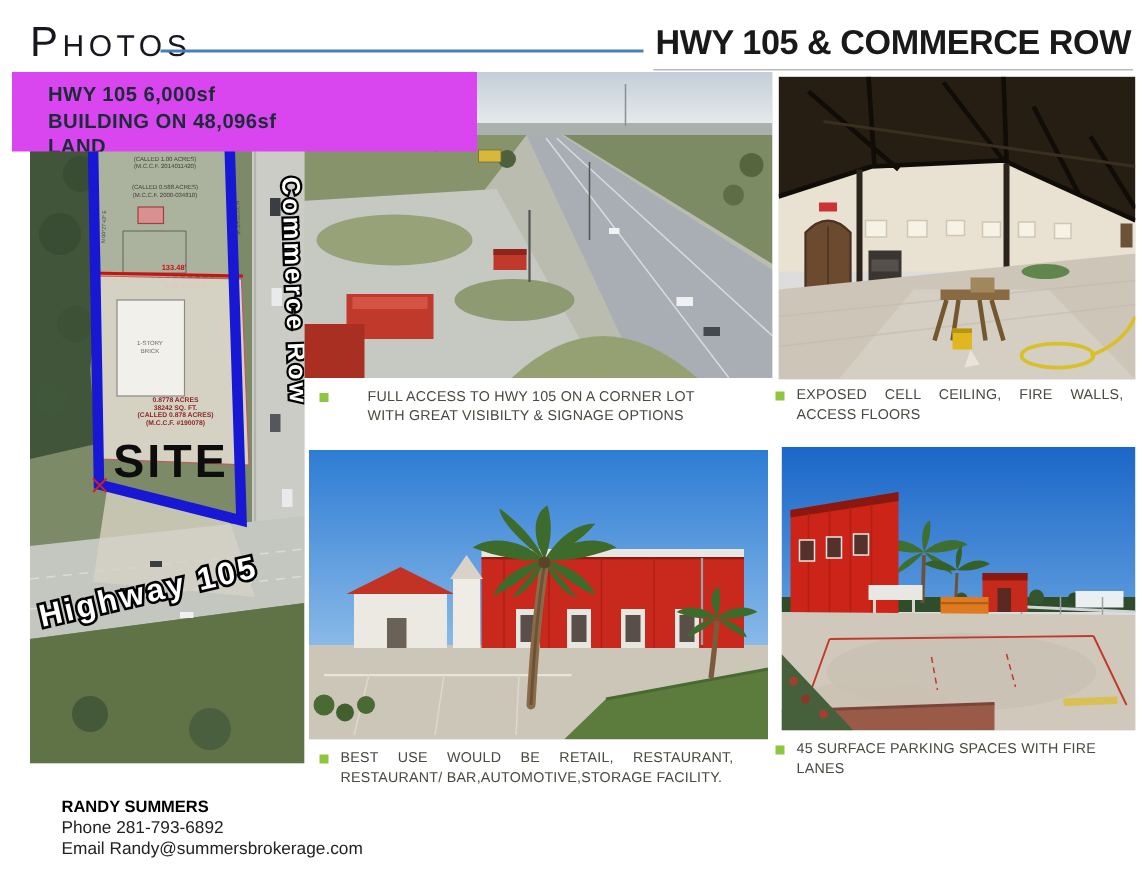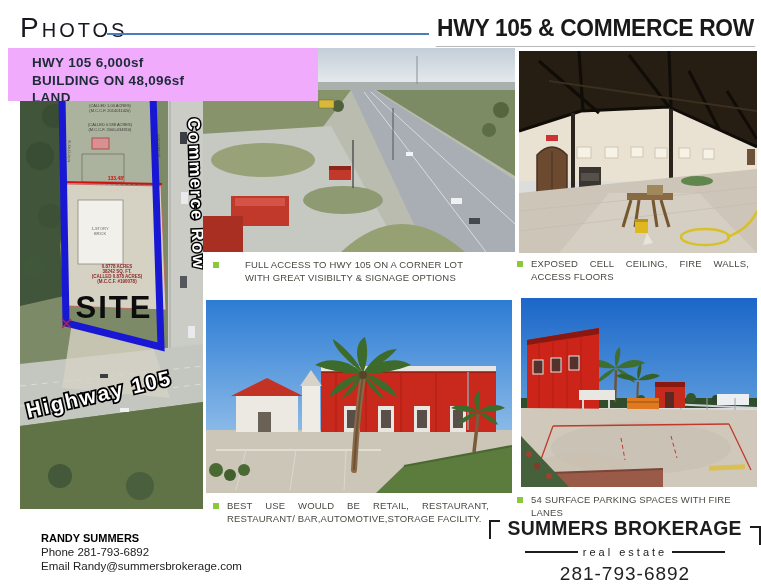--- a/index.html
+++ b/index.html
@@ -9,21 +9,21 @@
 
   
   .photos-label{left:20px;top:12px;font-size:20px;letter-spacing:3px;color:#17171f;display:block;}
   .photos-label::first-letter{font-size:28px;}
   .header-rule{left:107px;top:33px;width:322px;height:0;border-top:2px solid #4a7ebb;}
   .main-title{left:434px;top:15px;width:323px;text-align:center;font-size:23px;font-weight:700;
               letter-spacing:-0.3px;color:#191919;border-bottom:1px solid #b9b9b9;padding-bottom:4px;
               transform:scaleX(0.99);transform-origin:center;white-space:nowrap;}
 
   
-  .highlight{left:8px;top:48px;width:310px;height:53px;background:#f0abfc;overflow:hidden;
+  .highlight{left:8px;top:48px;width:310px;height:53px;background:#d946ef;overflow:hidden;
              padding:6px 0 0 24px;box-sizing:border-box;}
   .highlight div{font-size:13.5px;font-weight:bold;color:#1d2b39;line-height:17.5px;letter-spacing:0.3px;}
 
   
   .photo{overflow:hidden;background:#ddd;}
   .photo svg{display:block;}
 
   
   .caption{display:flex;align-items:flex-start;}
   .bullet{width:6px;height:6px;background:#8dc63f;margin-top:3px;flex:0 0 6px;}
@@ -340,36 +340,23 @@
     </svg>
   </div>
 
   <div class="abs caption justify" style="left:213px;top:500px;width:278px;">
     <span class="bullet"></span>
     <span class="cap-text" style="width:262px;">BEST USE WOULD BE RETAIL, RESTAURANT, RESTAURANT/ BAR,AUTOMOTIVE,STORAGE FACILITY.</span>
   </div>
 
   <div class="abs caption" style="left:517px;top:494px;width:240px;">
     <span class="bullet"></span>
-    <span class="cap-text">54 SURFACE PARKING SPACES WITH FIRE LANES</span>
+    <span class="cap-text">45 SURFACE PARKING SPACES WITH FIRE LANES</span>
   </div>
 
   <div class="abs contact">
     <div class="name">RANDY SUMMERS</div>
     <div class="row">Phone 281-793-6892</div>
     <div class="row">Email Randy@summersbrokerage.com</div>
   </div>
 
-  <div class="abs brand">
-    <div class="brand-name-row">
-      <span class="brk brk-l"></span>
-      <span class="brand-name">SUMMERS BROKERAGE</span>
-      <span class="brk brk-r"></span>
-    </div>
-    <div class="brand-divider">
-      <span class="ln"></span>
-      <span class="brand-tagline">real estate</span>
-      <span class="ln"></span>
-    </div>
-    <div class="brand-phone">281-793-6892</div>
-  </div>
 
 </div>
 
 </body></html>

